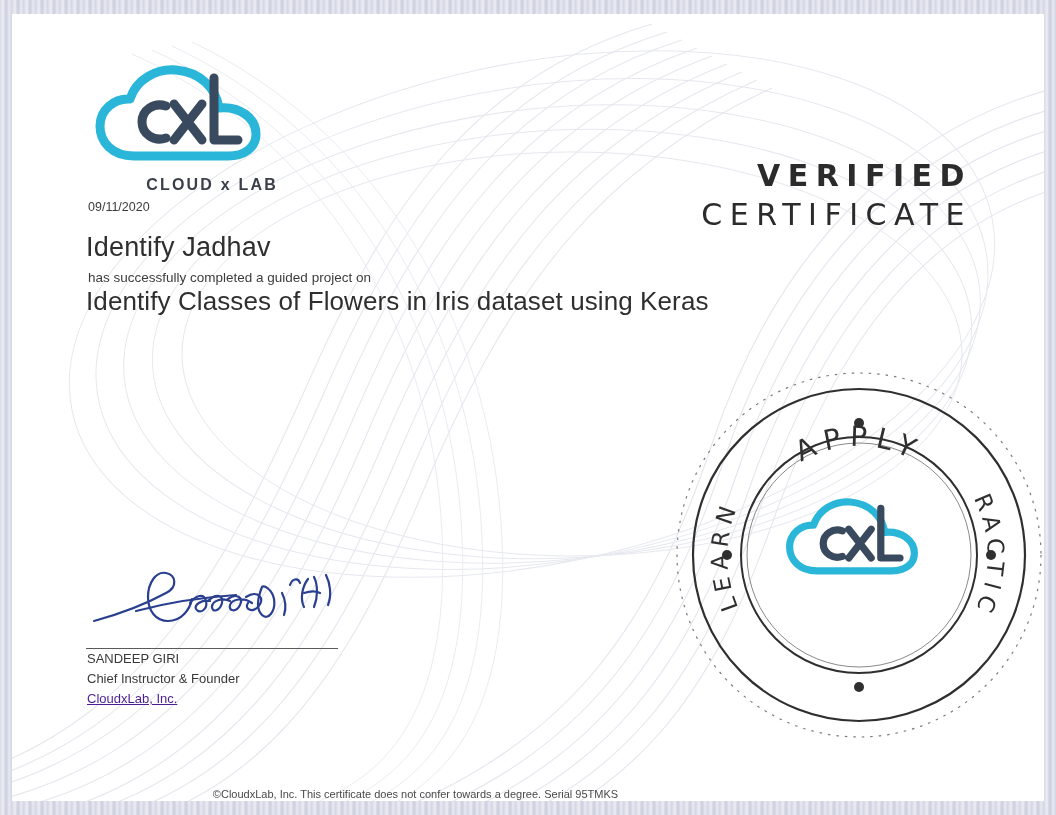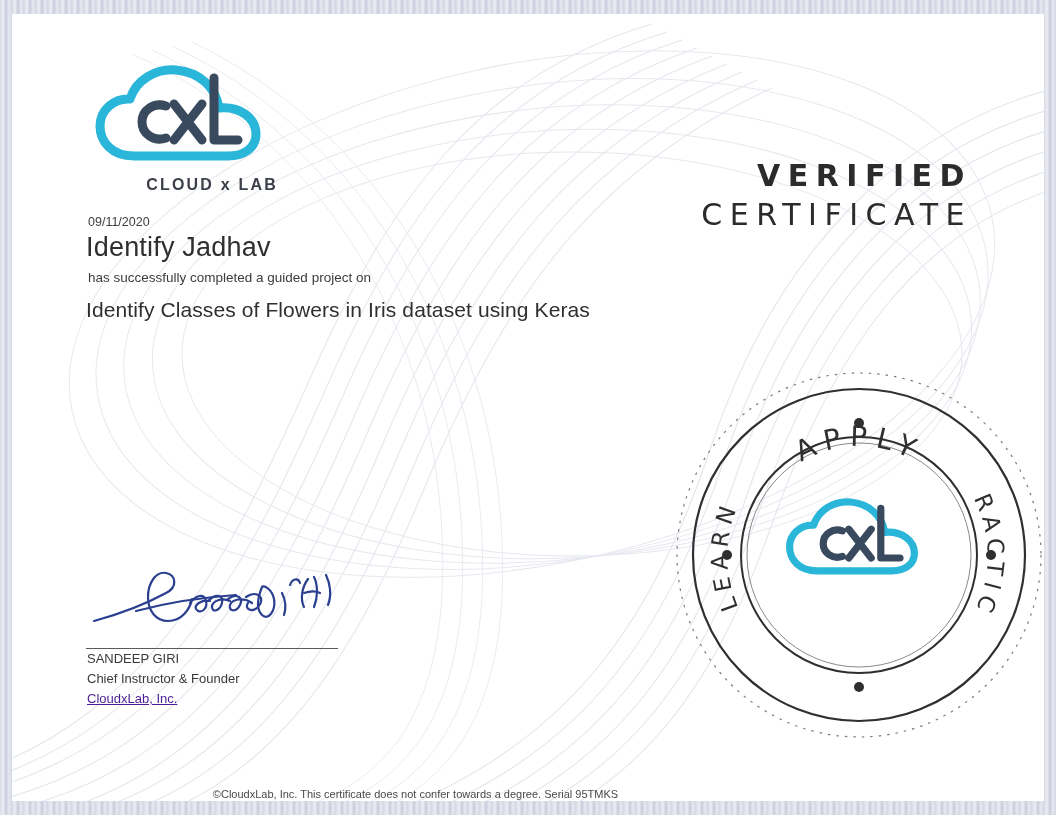--- a/index.html
+++ b/index.html
@@ -58,21 +58,21 @@
     color: #3b3f49;
     font-family: "Liberation Sans", sans-serif;
     text-align: right;
     width: 190px;
   }
 
   
   .date {
     position: absolute;
     left: 76px;
-    top: 201px;
+    top: 186px;
     font-size: 12.5px;
     color: #3c3c3c;
   }
   .recipient {
     position: absolute;
     left: 74px;
     top: 218px;
     font-size: 27px;
     color: #2f2f2f;
     letter-spacing: 0.2px;
@@ -80,22 +80,22 @@
   .subtitle {
     position: absolute;
     left: 76px;
     top: 256px;
     font-size: 13.5px;
     color: #3c3c3c;
   }
   .course-title {
     position: absolute;
     left: 74px;
-    top: 284px;
-    font-size: 21px;
+    top: 272px;
+    font-size: 26px;
     color: #2f2f2f;
     letter-spacing: 0.1px;
   }
 
   
   .verified {
     position: absolute;
     right: 72px;
     top: 143px;
     text-align: right;

